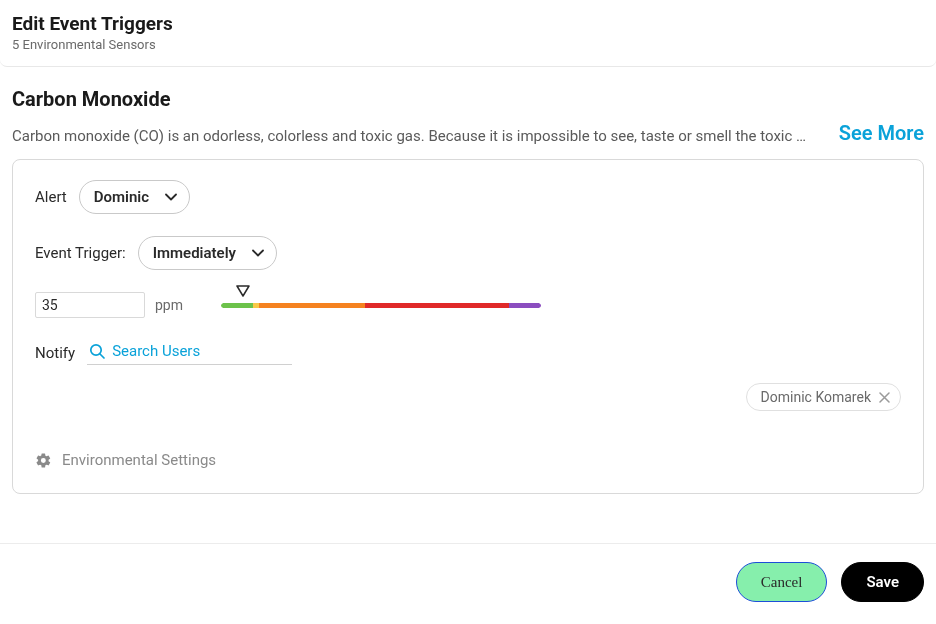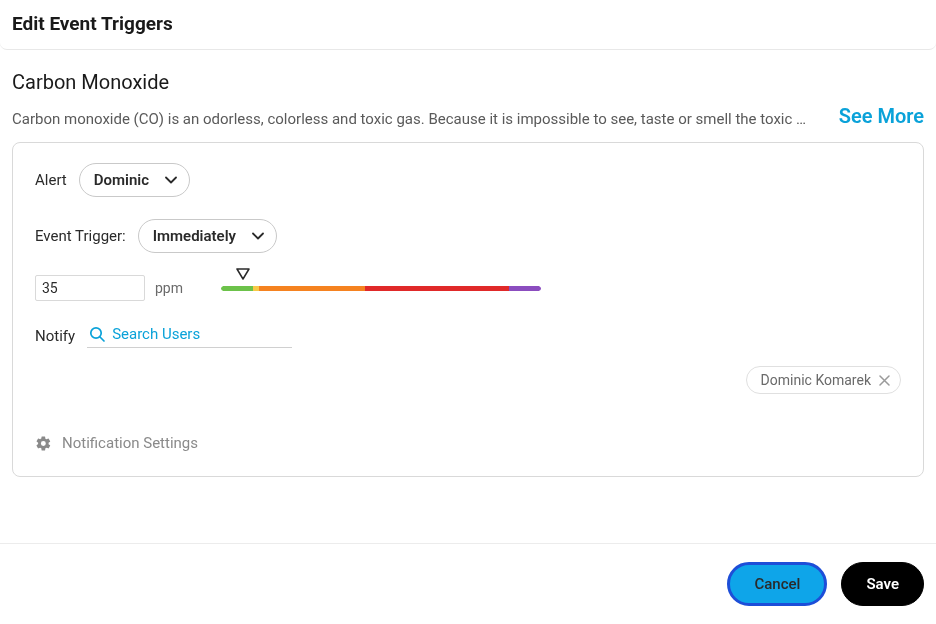--- a/index.html
+++ b/index.html
@@ -24,21 +24,21 @@
     .header .subtitle {
       font-size: 13px;
       color: #6a6a6a;
       margin-top: 2px;
     }
     .body-wrap {
       padding: 20px 12px 0 12px;
     }
     .section-title {
       font-size: 20px;
-      font-weight: 400;
+      font-weight: 700;
       color: #1a1a1a;
       margin-bottom: 10px;
     }
     .desc-row {
       display: flex;
       align-items: flex-end;
       gap: 14px;
       margin-bottom: 14px;
     }
     .desc-text {
@@ -192,36 +192,38 @@
     }
     .btn {
       border-radius: 22px;
       padding: 10px 24px;
       font-size: 15px;
       font-weight: 500;
       cursor: pointer;
       font-family: inherit;
     }
     .btn-cancel {
-      background: #0ea5e9;
-      border: 3px solid #1d4ed8;
+      background: #86efac;
+      border: 1px solid #1d4ed8;
       color: #2a2a2a;
+      font-family: Liberation Serif, serif;
     }
     .btn-save {
       background: #000;
       border: 1px solid #000;
       color: #fff;
       font-weight: 600;
     }
   </style>
 </head>
 <body>
 
 <div class="header">
   <h1>Edit Event Triggers</h1>
+  <div class="subtitle">5 Environmental Sensors</div>
 </div>
 
 <div class="body-wrap">
   <div class="section-title">Carbon Monoxide</div>
 
   <div class="desc-row">
     <div class="desc-text">Carbon monoxide (CO) is an odorless, colorless and toxic gas. Because it is impossible to see, taste or smell the toxic …</div>
     <span class="see-more">See More</span>
   </div>
 
@@ -293,21 +295,21 @@
         </span>
       </span>
     </div>
 
     <div class="settings-link">
       <span>
         <svg width="17" height="17" viewBox="0 0 24 24">
             <path fill="#8a8a8a" d="M19.14,12.94a7.07,7.07,0,0,0,.05-.94,7.07,7.07,0,0,0-.05-.94l2.11-1.65a.5.5,0,0,0,.12-.64l-2-3.46a.5.5,0,0,0-.61-.22l-2.49,1a7,7,0,0,0-1.62-.94l-.38-2.65A.5.5,0,0,0,13.78,2H9.78a.5.5,0,0,0-.49.42L8.91,5.07a7,7,0,0,0-1.62.94l-2.49-1a.5.5,0,0,0-.61.22l-2,3.46a.5.5,0,0,0,.12.64L4.42,11a7.07,7.07,0,0,0-.05.94,7.07,7.07,0,0,0,.05.94L2.31,14.53a.5.5,0,0,0-.12.64l2,3.46a.5.5,0,0,0,.61.22l2.49-1a7,7,0,0,0,1.62.94l.38,2.65a.5.5,0,0,0,.49.42h4a.5.5,0,0,0,.49-.42l.38-2.65a7,7,0,0,0,1.62-.94l2.49,1a.5.5,0,0,0,.61-.22l2-3.46a.5.5,0,0,0-.12-.64ZM11.78,15.5A3.5,3.5,0,1,1,15.28,12,3.5,3.5,0,0,1,11.78,15.5Z"></path>
           </svg>
       </span>
-      <span>Notification Settings</span>
+      <span>Environmental Settings</span>
     </div>
 
   </div>
 </div>
 
 <div class="footer">
   <button class="btn btn-cancel">Cancel</button>
   <button class="btn btn-save">Save</button>
 </div>
 

